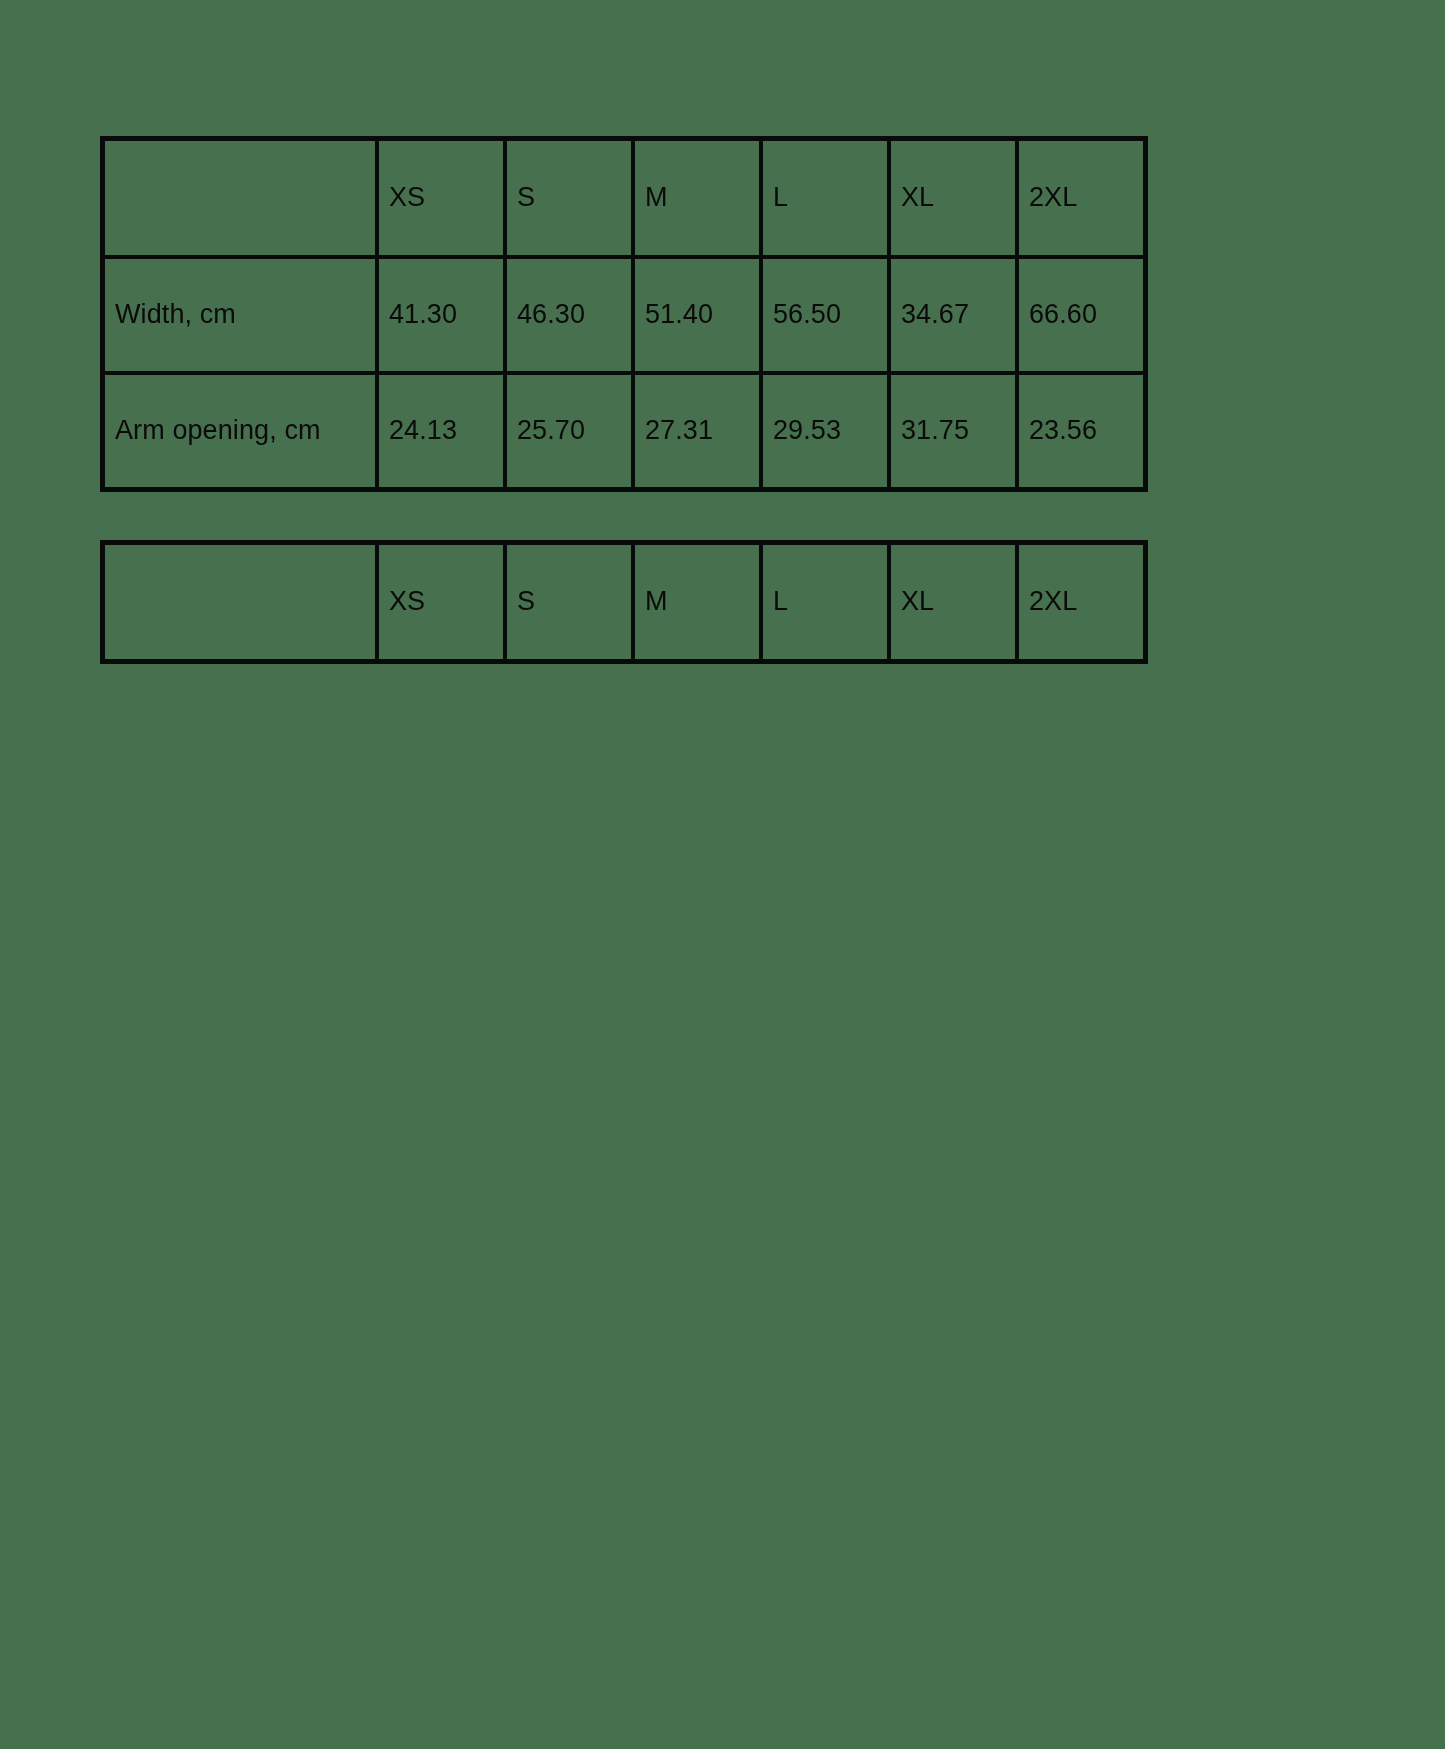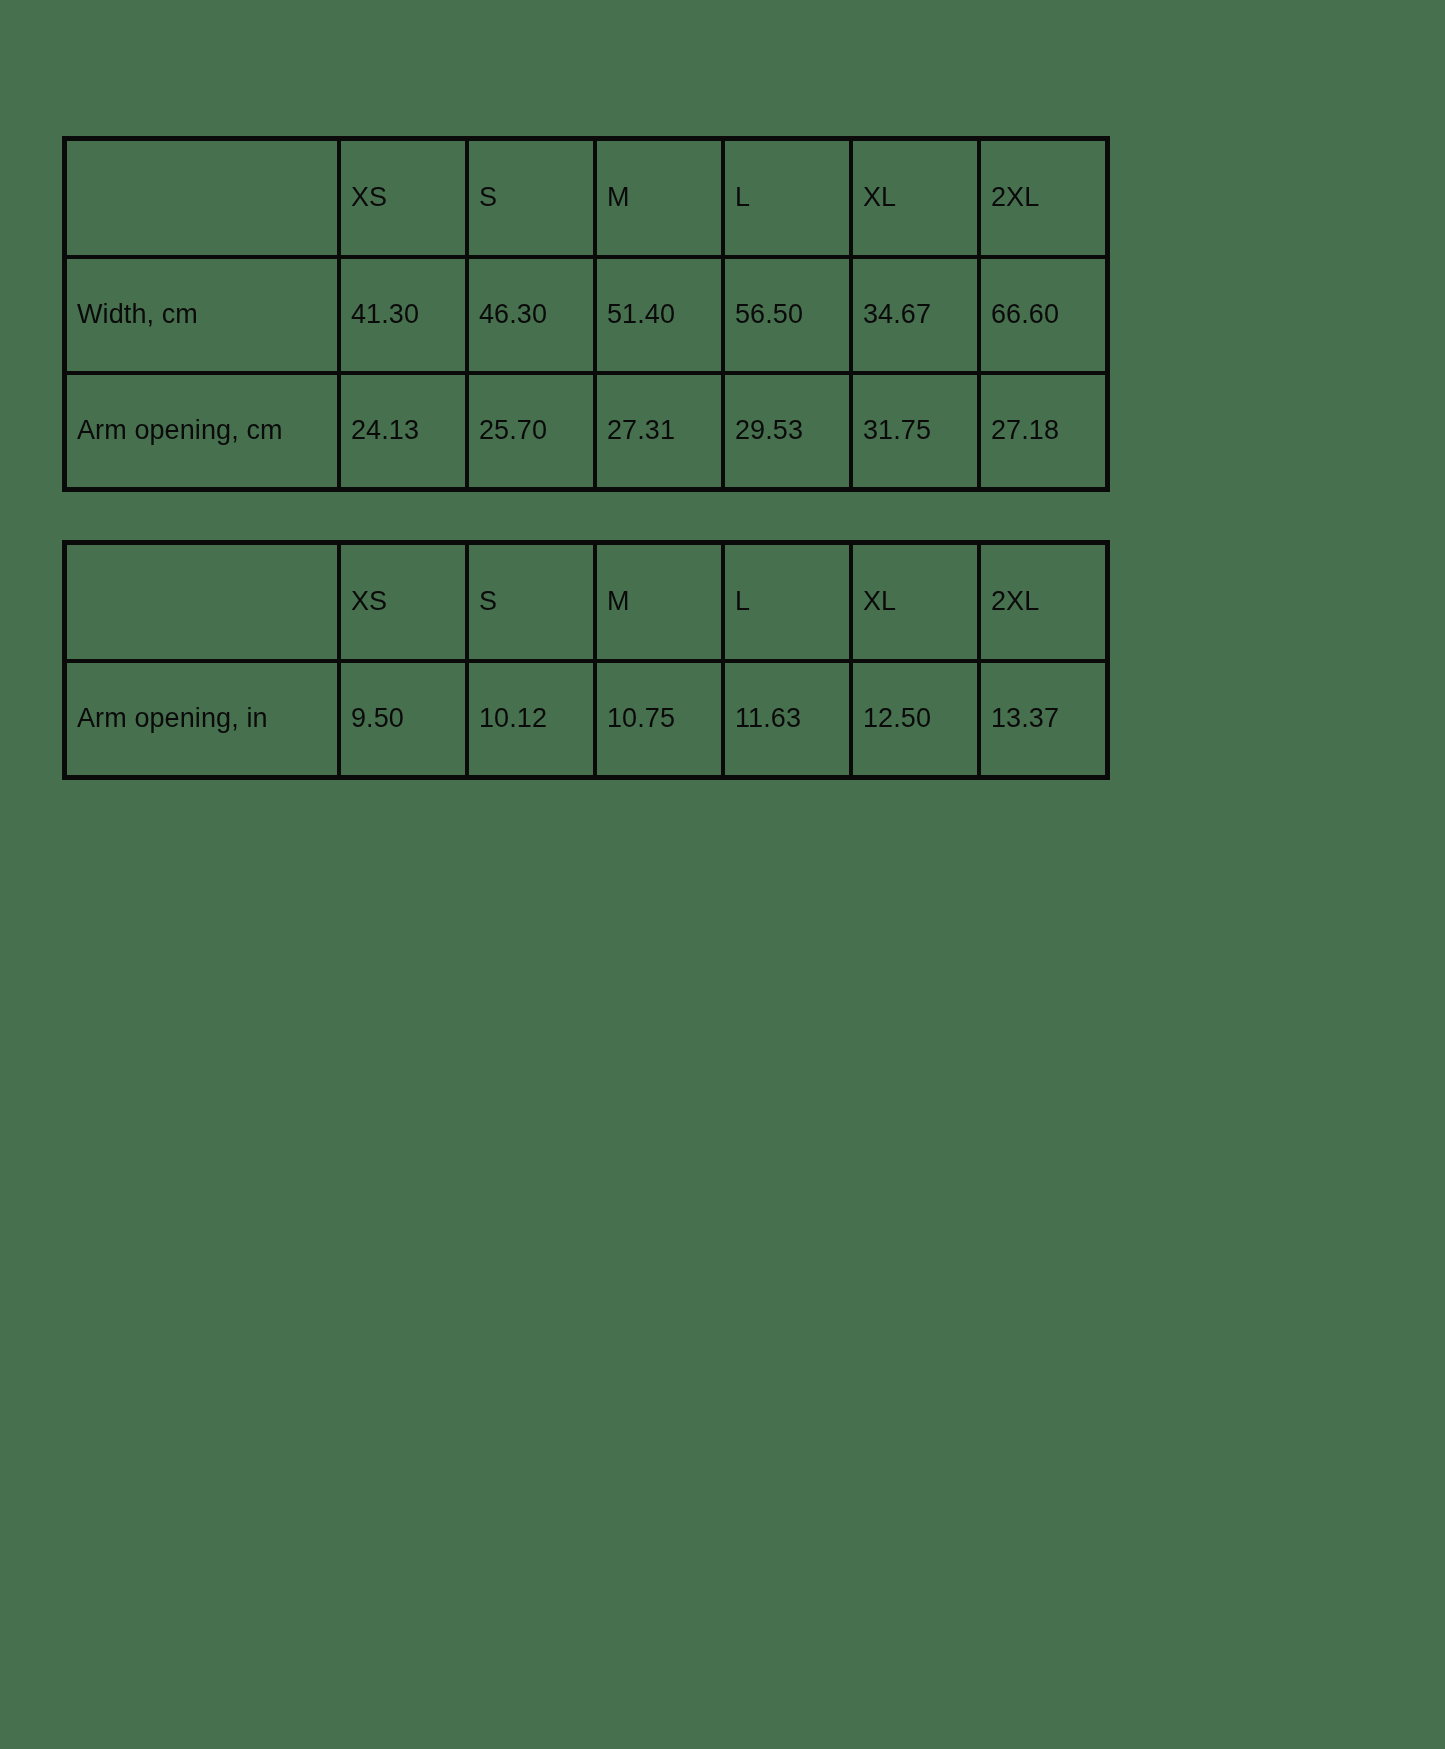--- a/index.html
+++ b/index.html
@@ -12,21 +12,21 @@
     background: #47704f;
     font-family: "Liberation Sans", sans-serif;
     overflow: hidden;
   }
 
   .page {
     position: relative;
     width: 1445px;
     height: 1749px;
     box-sizing: border-box;
-    padding: 136px 0 0 62px;
+    padding: 136px 0 0 100px;
   }
 
   .size-table {
     width: 1040px;
     border-collapse: separate;
     border-spacing: 0;
     border: 3px solid #0a0a0a;
     table-layout: fixed;
     background: transparent;
   }
@@ -98,43 +98,34 @@
         <td class="col-size">34.67</td>
         <td class="col-size">66.60</td>
       </tr>
       <tr>
         <td class="col-label label-cell">Arm opening, cm</td>
         <td class="col-size">24.13</td>
         <td class="col-size">25.70</td>
         <td class="col-size">27.31</td>
         <td class="col-size">29.53</td>
         <td class="col-size">31.75</td>
-        <td class="col-size">27.18</td>
+        <td class="col-size">23.56</td>
       </tr>
     </tbody>
   </table>
 
   <table class="size-table second">
     <thead>
       <tr>
         <th class="col-label"></th>
         <th class="col-size">XS</th>
         <th class="col-size">S</th>
         <th class="col-size">M</th>
         <th class="col-size">L</th>
         <th class="col-size">XL</th>
         <th class="col-size">2XL</th>
       </tr>
     </thead>
     <tbody>
-      <tr>
-        <td class="col-label label-cell">Arm opening, in</td>
-        <td class="col-size">9.50</td>
-        <td class="col-size">10.12</td>
-        <td class="col-size">10.75</td>
-        <td class="col-size">11.63</td>
-        <td class="col-size">12.50</td>
-        <td class="col-size">13.37</td>
-      </tr>
     </tbody>
   </table>
 
 </div>
 
 </body></html>

